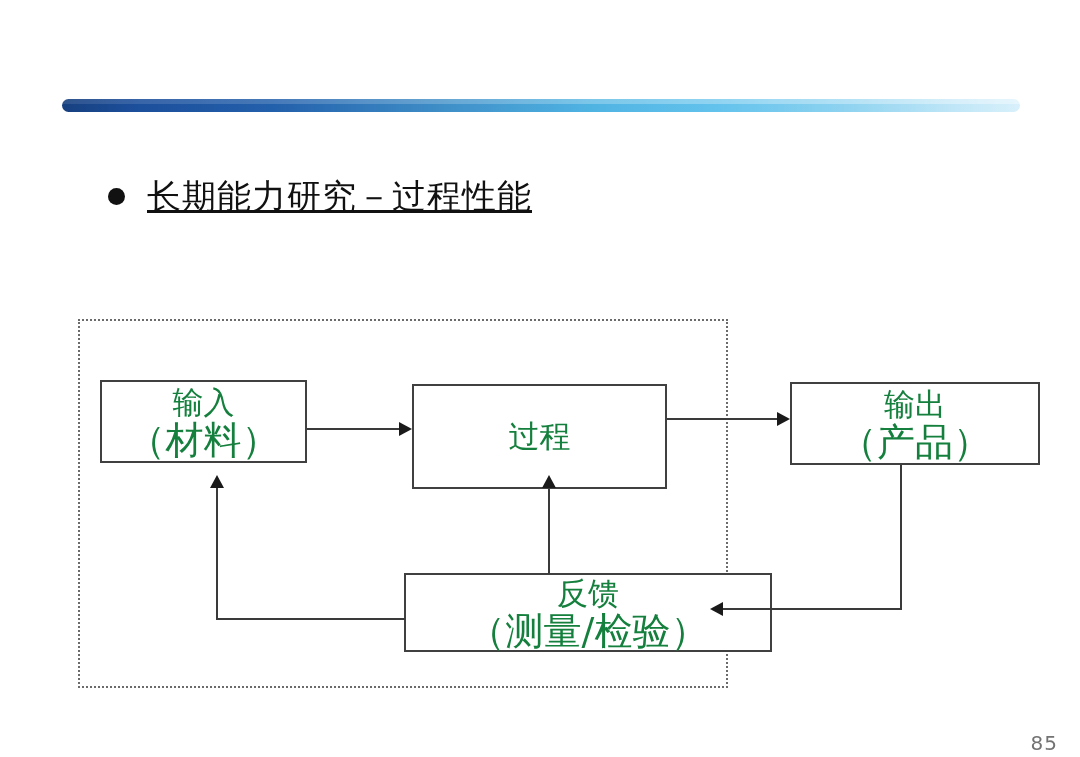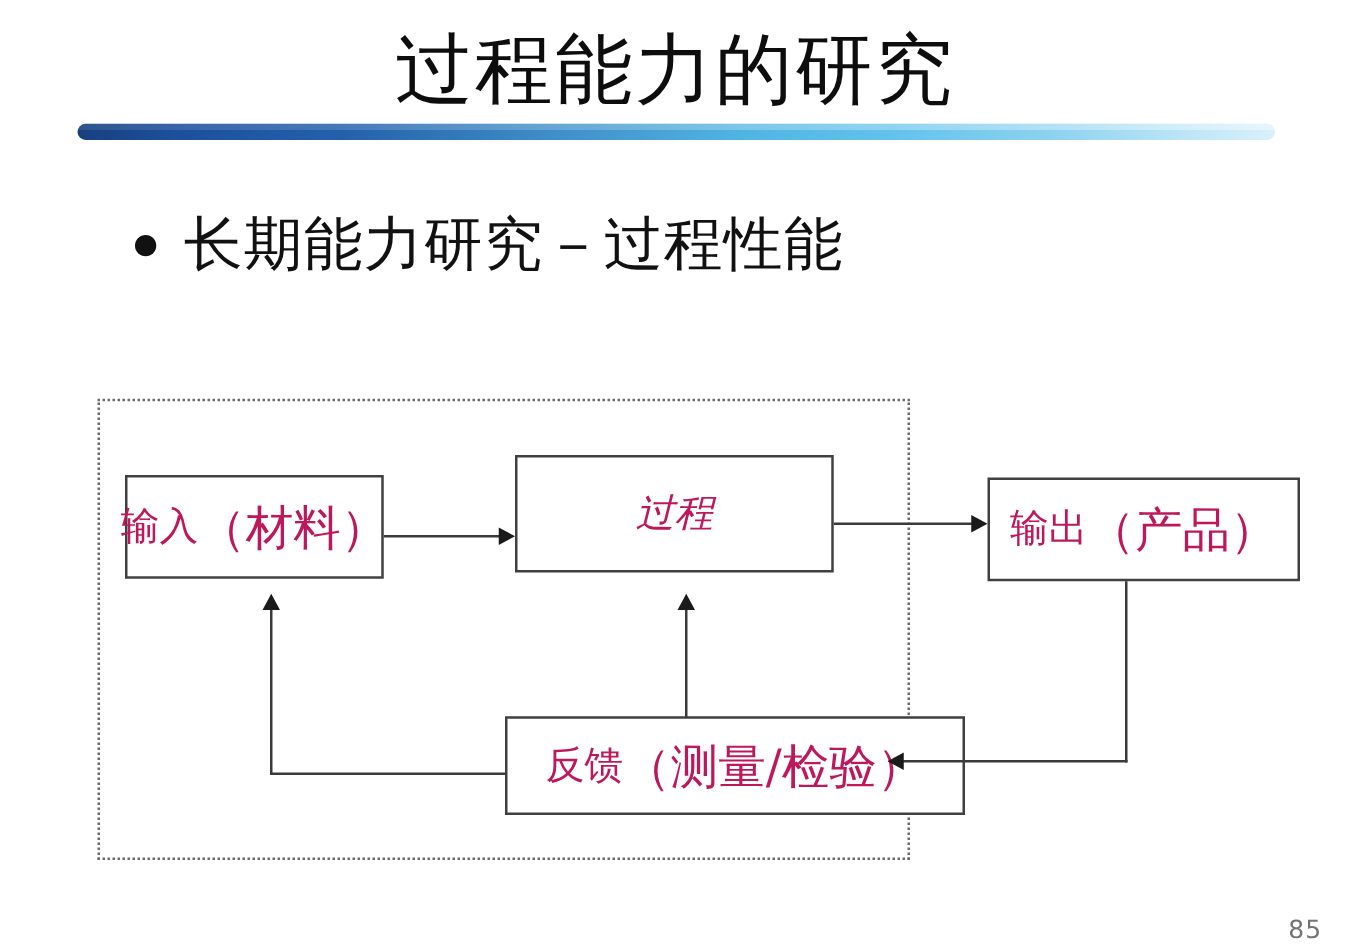--- a/index.html
+++ b/index.html
@@ -78,25 +78,26 @@
   #bullet-dot {
     width: 17px;
     height: 17px;
     border-radius: 50%;
     background: #111111;
     margin-right: 22px;
     flex: 0 0 auto;
   }
   #bullet-text {
     font-family: "DejaVu Serif", "Liberation Serif", serif;
-    font-size: 47px;
+    font-size: 34px;
     line-height: 60px;
     color: #111111;
     white-space: nowrap;
     letter-spacing: 1px;
+    text-decoration: underline;
   }
 
   
   #dotted-boundary {
     position: absolute;
     left: 78px;
     top: 319px;
     width: 650px;
     height: 369px;
     border: 2px dotted #6b6b6b;
@@ -104,39 +105,39 @@
     background: transparent;
   }
 
   
   .flow-box {
     position: absolute;
     box-sizing: border-box;
     border: 2px solid #404040;
     background: #ffffff;
     display: flex;
-    flex-direction: row;
+    flex-direction: column;
     align-items: center;
     justify-content: center;
     font-family: "DejaVu Serif", "Liberation Serif", serif;
-    color: #be185d;
+    color: #15803d;
   }
   .flow-box .line1 {
     font-size: 31px;
     line-height: 37px;
     white-space: nowrap;
   }
   .flow-box .line2 {
     font-size: 38px;
     line-height: 38px;
     white-space: nowrap;
   }
 
   #box-input   { left: 100px; top: 380px; width: 207px; height: 83px; }
-  #box-process { left: 412px; top: 364px; width: 255px; height: 94px; font-style: italic; }
+  #box-process { left: 412px; top: 384px; width: 255px; height: 105px; }
   #box-output  { left: 790px; top: 382px; width: 250px; height: 83px; }
   #box-feedback{ left: 404px; top: 573px; width: 368px; height: 79px; }
 
   
   .line-h {
     position: absolute;
     height: 0;
     border-top: 2px solid #3a3a3a;
   }
   .line-v {
@@ -193,21 +194,20 @@
     font-size: 20px;
     color: #737373;
     letter-spacing: 1px;
   }
 </style>
 </head>
 <body>
 
 <div id="slide">
 
-  <div id="slide-title">过程能力的研究</div>
 
   <div id="title-rule"></div>
   <div id="title-rule-gloss"></div>
 
   <div id="bullet-row">
     <span id="bullet-dot"></span>
     <span id="bullet-text">长期能力研究－过程性能</span>
   </div>
 
   <div id="dotted-boundary"></div>

